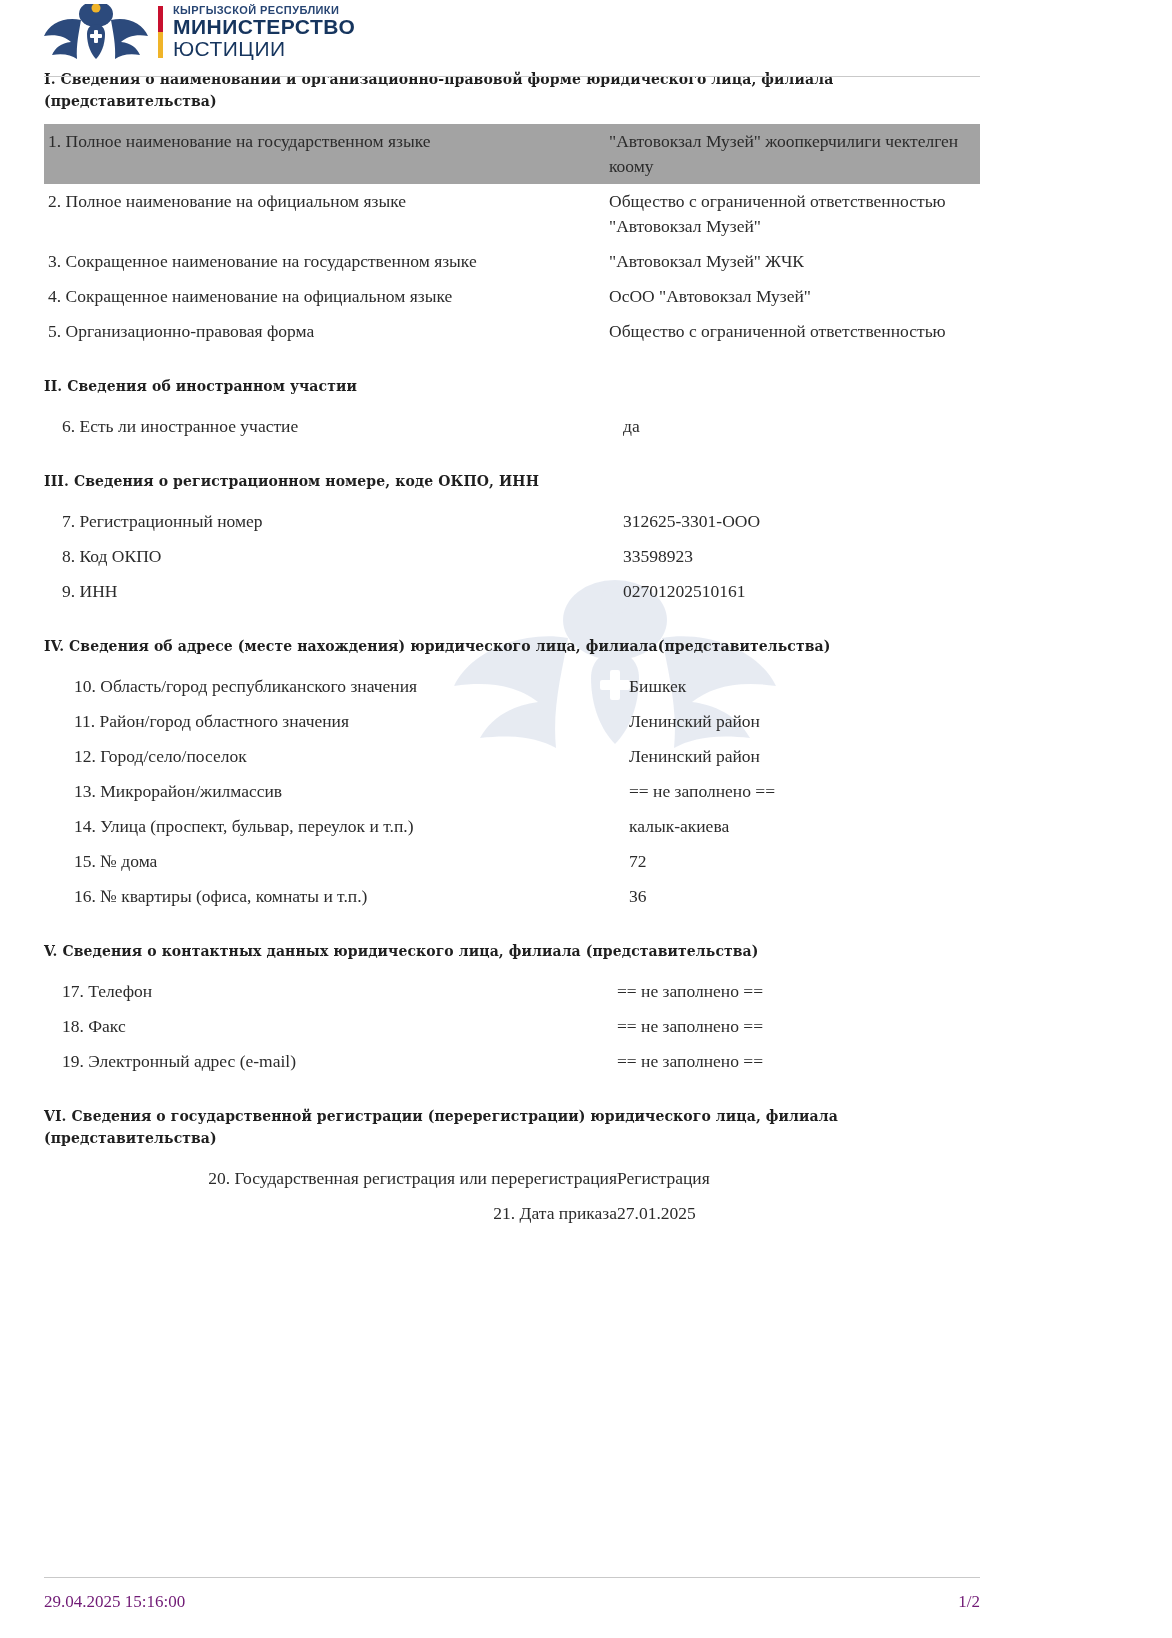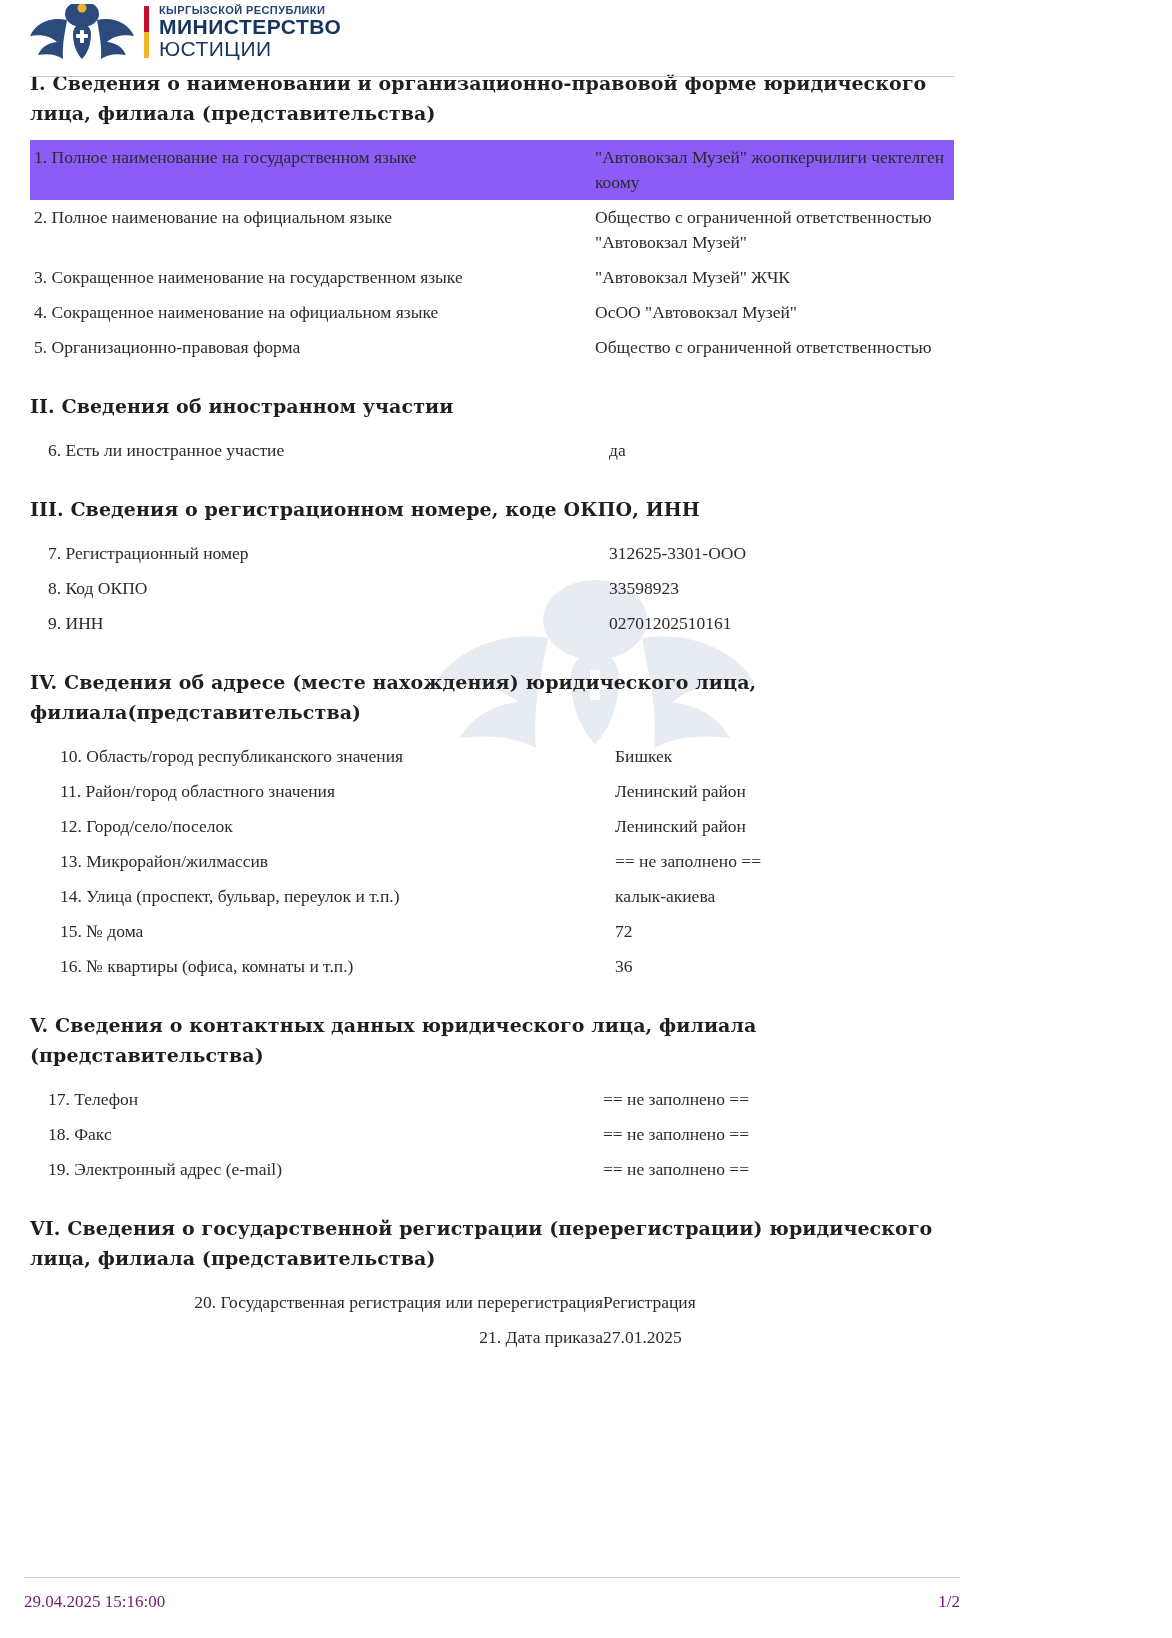--- a/index.html
+++ b/index.html
@@ -12,21 +12,22 @@
     min-height: 1638px;
     font-family: "Liberation Serif", serif;
     color: #2b2b2b;
     position: relative;
   }
   .page {
     position: relative;
     width: 984px;
     min-height: 1638px;
     box-sizing: border-box;
-    padding: 0 30px;
+    padding: 0 24px;
+    margin-left: 20px;
   }
 
   
   .header {
     position: relative;
     height: 64px;
     padding-top: 4px;
   }
   .logo-wrap {
     display: flex;
@@ -84,22 +85,22 @@
   .hr-top {
     border: 0;
     border-top: 1px solid #c9c9c9;
     margin: 14px 0 22px 0;
   }
 
   
   .section-title {
     font-family: "DejaVu Serif", serif;
     font-weight: 700;
-    font-size: 19px;
-    line-height: 30px;
+    font-size: 14px;
+    line-height: 22px;
     color: #1f1f1f;
     margin: 26px 0 12px 0;
     letter-spacing: .1px;
   }
   .section-title.first { margin-top: 0; }
 
   
   table.kv {
     width: 100%;
     border-collapse: collapse;
@@ -109,21 +110,21 @@
     vertical-align: top;
     font-size: 17.5px;
     line-height: 25px;
     padding: 5px 0;
     color: #2b2b2b;
   }
   td.label { width: 555px; padding-right: 10px; }
   td.value { width: auto; }
 
   .shaded td {
-    background: #8b5cf6;
+    background: #a3a3a3;
     color: #6b6b6b;
   }
   .shaded td.label { padding-left: 0; }
 
   .sec1 td.label { padding-left: 4px; }
   .sec1 td.value { padding-left: 6px; }
 
   .indent td.label { padding-left: 18px; }
   .indent td.value { padding-left: 6px; }
 

